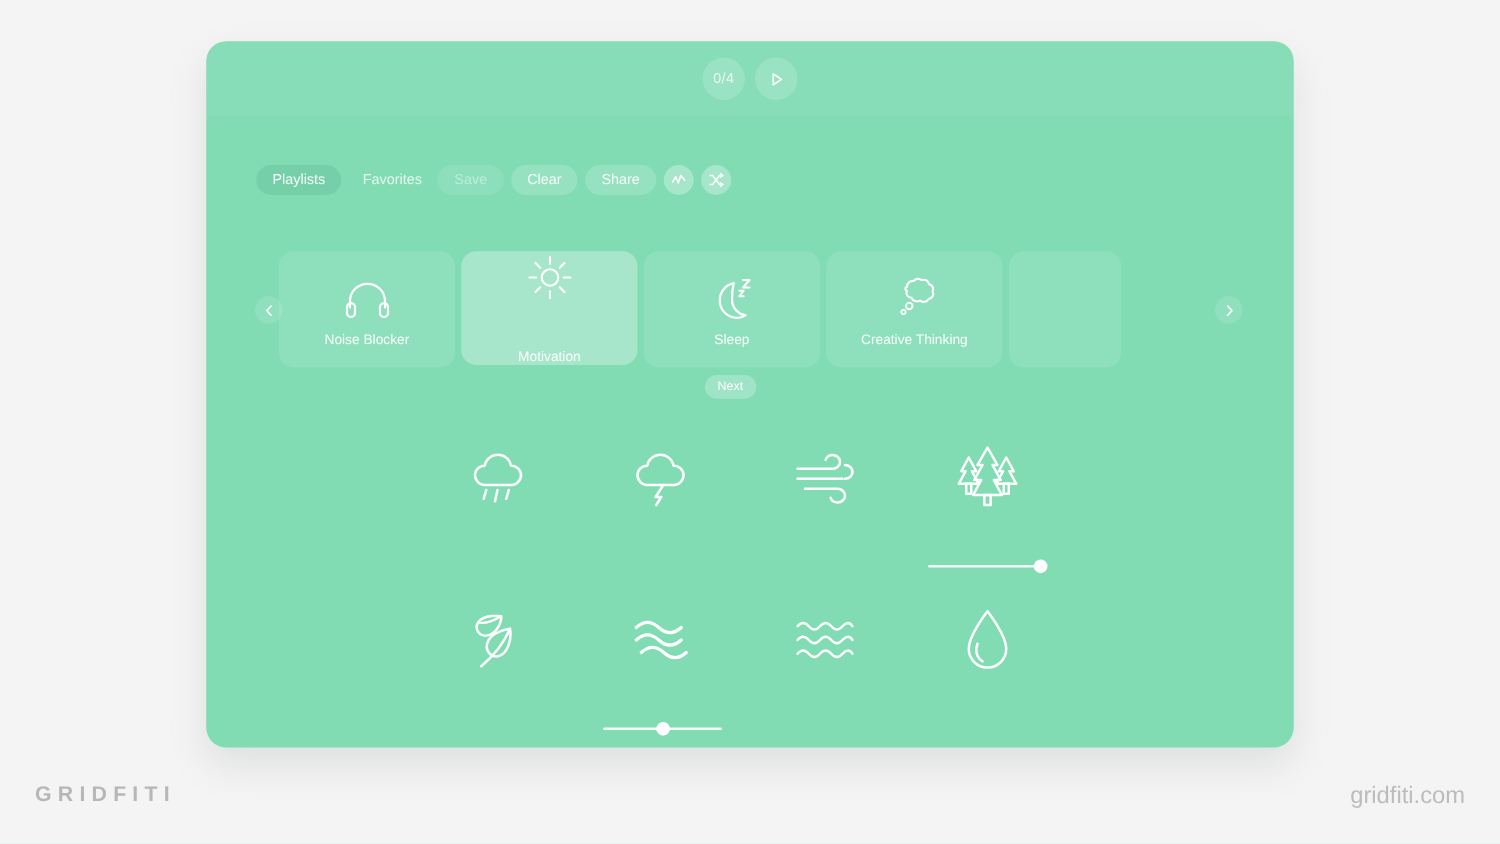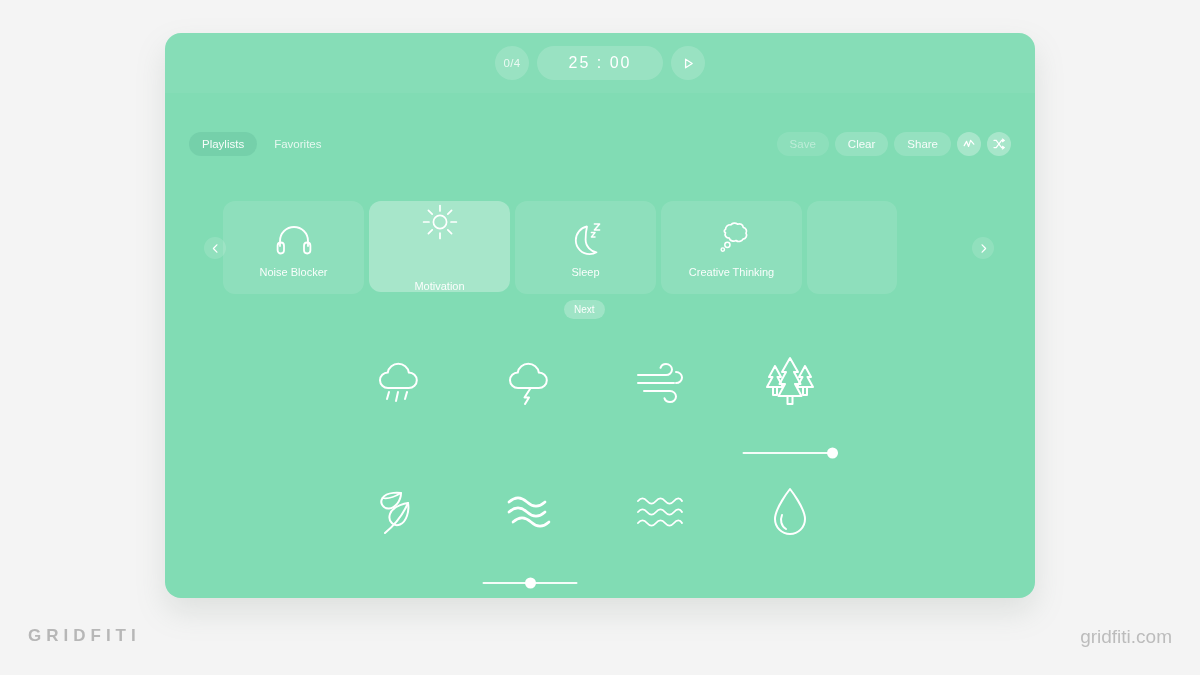--- a/index.html
+++ b/index.html
@@ -51,22 +51,22 @@
     width: 34px; height: 34px; border-radius: 50%;
     background: rgba(255,255,255,0.16);
     display: flex; align-items: center; justify-content: center;
     cursor: pointer;
   }
 
   
   .controls-row {
     position: absolute; left: 0; top: 95px;
     width: 100%; height: 32px;
-    padding: 0 24px;
-    display: flex; align-items: center; justify-content: space-between;
+    padding: 0 40px;
+    display: flex; align-items: center; justify-content: flex-start;
   }
   .tabs { display: flex; align-items: center; gap: 4px; }
   .tab {
     height: 24px; padding: 0 13px; border-radius: 12px;
     font-size: 11.5px; color: rgba(255,255,255,0.95);
     display: flex; align-items: center; cursor: pointer;
   }
   .tab.active { background: rgba(110,200,165,0.62); }
   .tab.inactive { color: rgba(255,255,255,0.80); }
 
@@ -191,21 +191,20 @@
 </head>
 <body>
 
 <div class="page">
 
   <div class="app-window">
     <div class="app-header"></div>
 
     <div class="timer-bar">
       <div class="session-count">0/4</div>
-      <div class="timer-pill">25 : 00</div>
       <div class="play-btn">
         <span>
           <svg width="13" height="13" viewBox="0 0 13 13">
             <path d="M3.6 2.2 L10.2 6.5 L3.6 10.8 Z" fill="none" stroke="#ffffff" stroke-width="1.3" stroke-linejoin="round"></path>
           </svg>
         </span>
       </div>
     </div>
 
     <div class="controls-row">

